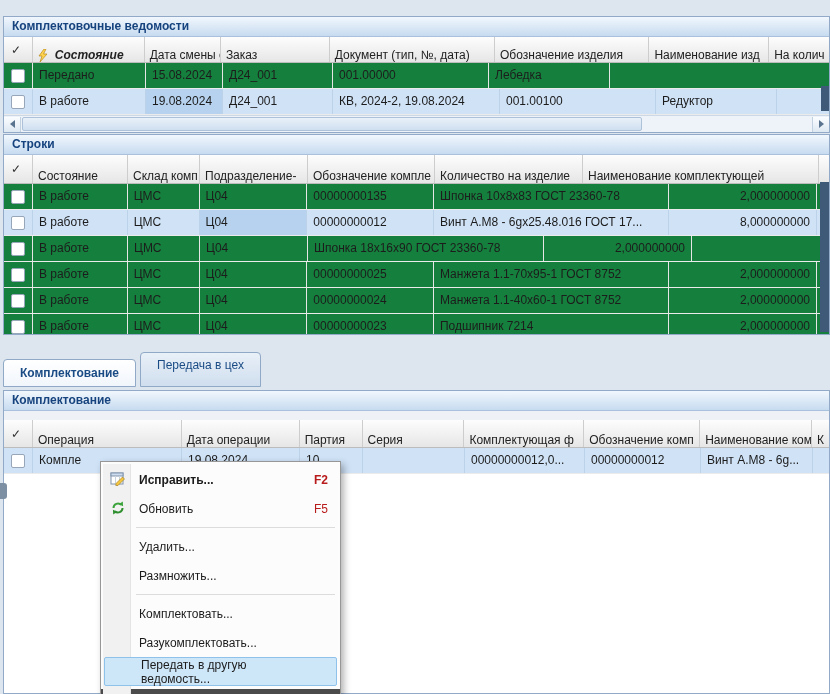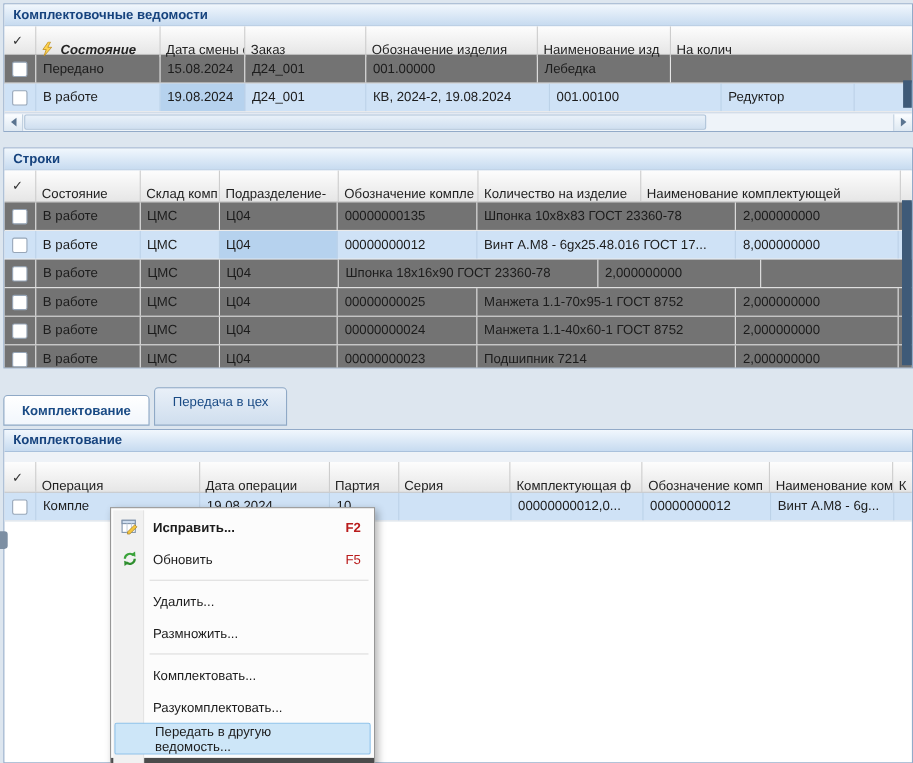--- a/index.html
+++ b/index.html
@@ -7,37 +7,37 @@
          font-family:"Liberation Sans",sans-serif;-webkit-font-smoothing:antialiased}
 
   .panel{position:absolute;background:#fff;border:1px solid #92aac8;box-sizing:border-box}
   .titlebar{height:19px;line-height:19px;background:linear-gradient(#f1f7fd,#c7dbf0);
             border-bottom:1px solid #a9c1dc;color:#16437e;font-weight:bold;font-size:12px;
             padding-left:8px;white-space:nowrap;overflow:hidden}
 
   
   .thead{display:flex;background:linear-gradient(#fdfdfd,#e6e6e6);border-bottom:1px solid #bcbcbc}
   .th{box-sizing:border-box;border-right:1px solid #cdcdcd;font-size:12px;color:#222;
-      padding:14px 5px;display:flex;align-items:flex-start;overflow:hidden;white-space:nowrap;position:relative}
-  .tr{display:flex;border-bottom:1px solid #ebebeb;background:#737373}
+      padding:0 5px;display:flex;align-items:flex-end;overflow:hidden;white-space:nowrap;position:relative}
+  .tr{display:flex;border-bottom:1px solid #ebebeb;background:#15803d}
   .tr.sel{background:#cfe2f6}
   .td{box-sizing:border-box;border-right:1px solid #e6e6e6;font-size:12px;color:#1c1c1c;
       padding:0 6px;height:25px;line-height:24px;overflow:hidden;white-space:nowrap}
   .tr.sel .td{border-right-color:#bcd2e8}
   .td.focus{background:#b6d2ee}
   .cbcell{display:flex;align-items:center;padding:0 0 0 7px}
   .checkbox{width:12px;height:12px;border:1px solid #97a6b8;background:#fff;border-radius:2px;display:inline-block}
   .checkglyph{font-size:12px;color:#333}
-  .num{text-align:left}
+  .num{text-align:right}
   .sorted{font-weight:bold;font-style:italic;gap:4px}
   .bolt{display:inline-flex;margin-right:2px}
   .dark-strip{position:absolute;background:#3e5a78}
 
   
-  .p1{top:3px;left:3px;width:827px;height:117px;overflow:hidden}
+  .p1{top:16px;left:3px;width:827px;height:117px;overflow:hidden}
   .p1 .thead{height:25px}
   .t1c0{width:29px}.t1c1{width:113px}.t1c2{width:77px}.t1c3{width:110px}
   .t1c4{width:167px}.t1c5{width:156px}.t1c6{width:121px}.t1c7{flex:1 1 auto;border-right:none}
   .hscroll{position:absolute;left:0;right:0;bottom:0;height:16px;background:#eef3f9;
            border-top:1px solid #ccd8e5;display:flex;align-items:center}
   .sb-btn{width:16px;height:15px;background:linear-gradient(#fbfdff,#dde8f2);
           border-right:1px solid #c2d1e0;display:flex;align-items:center;justify-content:center;flex:0 0 auto}
   .sb-btn.right{border-right:none;border-left:1px solid #c2d1e0;margin-left:auto}
   .tri-l{width:0;height:0;border-right:5px solid #5a7490;border-top:4px solid transparent;border-bottom:4px solid transparent}
   .tri-r{width:0;height:0;border-left:5px solid #5a7490;border-top:4px solid transparent;border-bottom:4px solid transparent}
@@ -97,20 +97,23 @@
             </svg>
           </span>
         <span>Состояние</span>
       </div>
       <div class="th t1c2">
           <span>Дата смены сост</span>
         </div>
       <div class="th t1c3">
           <span>Заказ</span>
         </div>
+      <div class="th t1c4">
+          <span>Документ (тип, №, дата)</span>
+        </div>
       <div class="th t1c5">
           <span>Обозначение изделия</span>
         </div>
       <div class="th t1c6">
           <span>Наименование изд</span>
         </div>
       <div class="th t1c7">
           <span>На колич</span>
         </div>
     </div>

